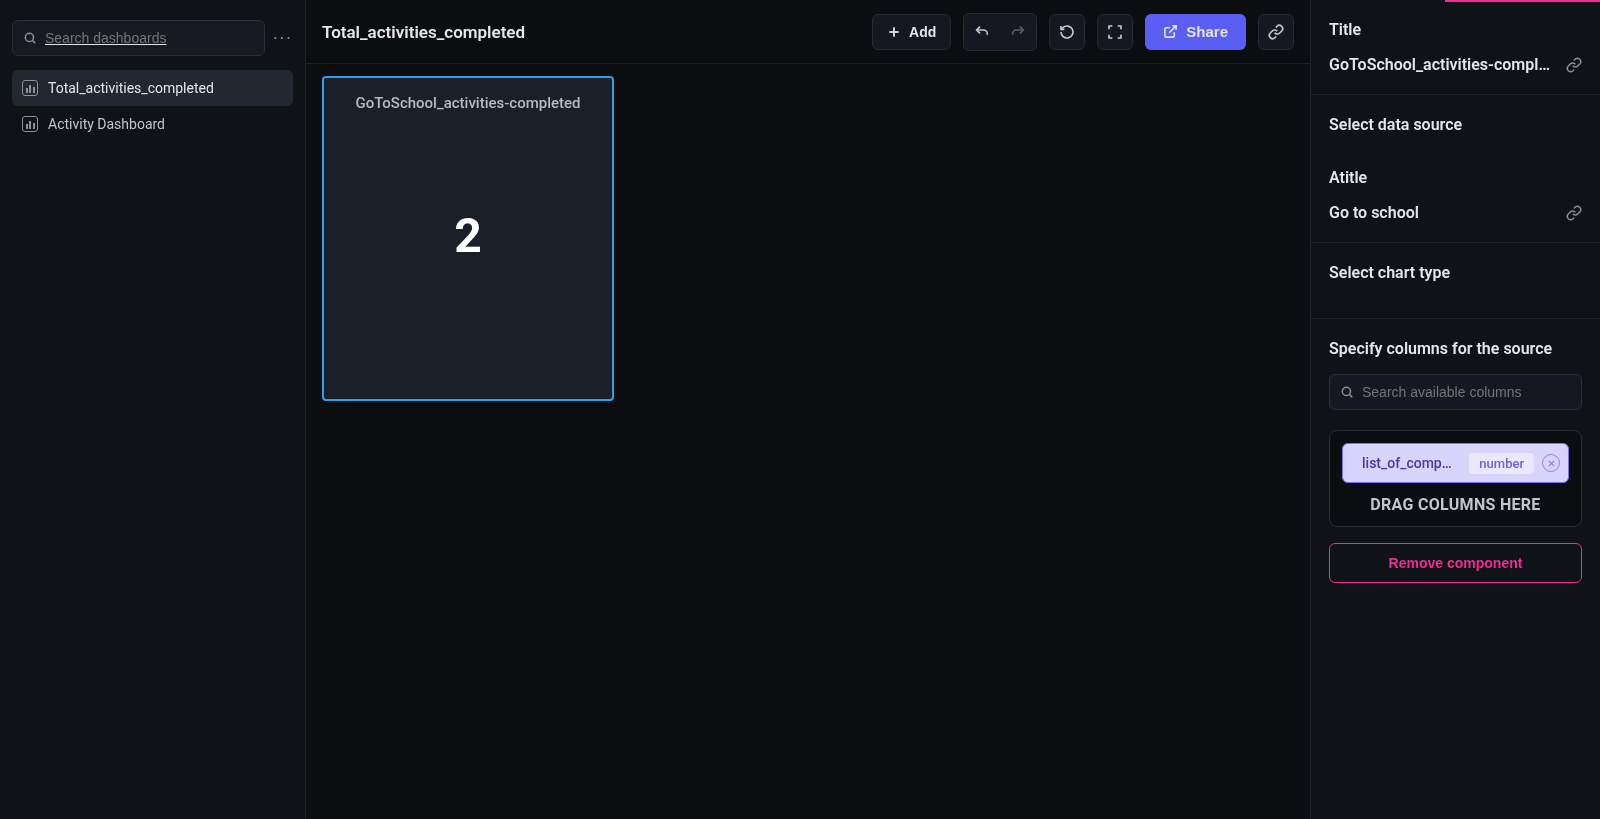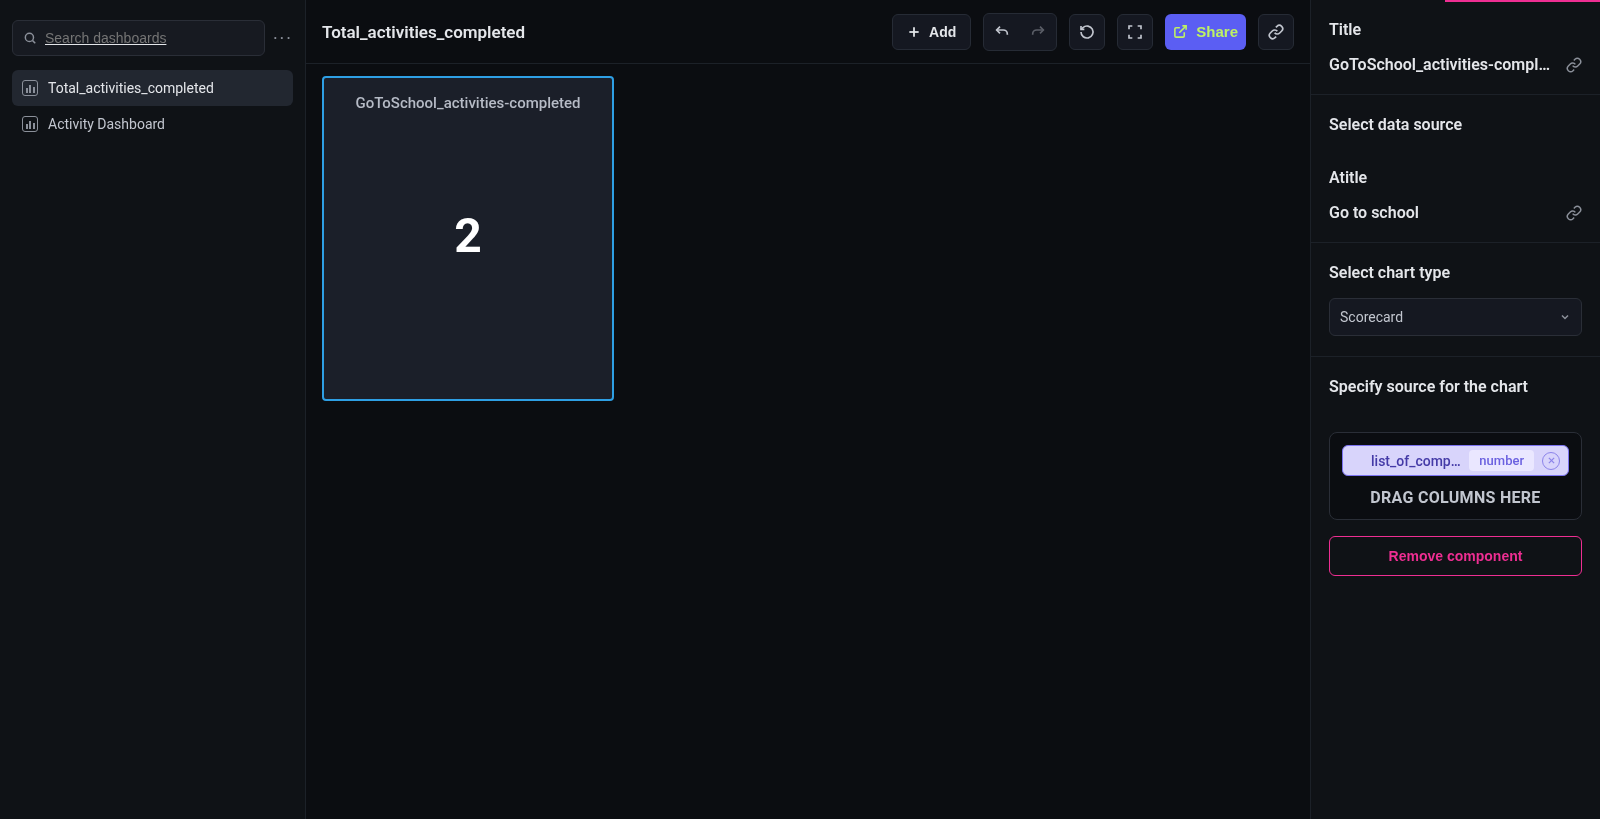--- a/index.html
+++ b/index.html
@@ -142,27 +142,27 @@
       gap: 8px;
       background: #151821;
       border: 1px solid #262b35;
       color: #e4e6ea;
       cursor: pointer;
       font-size: 14px;
       font-weight: 600;
     }
     .share-btn {
       height: 36px;
-      padding: 0 8px;
+      padding: 0 18px;
       border-radius: 6px;
       display: flex;
       align-items: center;
       gap: 8px;
       background: #5b5ef3;
-      color: #bef264;
+      color: #e5e5e5;
       cursor: pointer;
       font-size: 15px;
       font-weight: 600;
       border: none;
     }
     .btn-group {
       display: flex;
       gap: 4px;
       background: #151821;
       border: 1px solid #262b35;
@@ -331,24 +331,24 @@
       background: #0b0d11;
       border: 1px solid #2a2e37;
       border-radius: 8px;
       padding: 12px;
       text-align: center;
     }
     .column-chip {
       background: #d8d4fb;
       border: 1.5px solid #7c73f1;
       border-radius: 6px;
-      height: 31px;
-      display: flex;
-      align-items: center;
-      padding: 0 8px 0 28px;
+      height: 40px;
+      display: flex;
+      align-items: center;
+      padding: 0 8px 0 19px;
       gap: 8px;
       color: #443aa7;
       font-size: 14px;
       font-weight: 500;
       margin-bottom: 12px;
     }
     .chip-name {
       flex: 1;
       overflow: hidden;
       text-overflow: ellipsis;
@@ -526,32 +526,33 @@
         <svg width="16" height="16" viewBox="0 0 24 24" fill="none" stroke="currentColor" stroke-width="2.2">
             <path d="M10 13a5 5 0 0 0 7.54.54l3-3a5 5 0 0 0-7.07-7.07l-1.72 1.71"></path>
             <path d="M14 11a5 5 0 0 0-7.54-.54l-3 3a5 5 0 0 0 7.07 7.07l1.71-1.71"></path>
           </svg>
       </span>
     </div>
   </div>
 
   <div class="panel-section">
     <div class="panel-label">Select chart type</div>
-    <div class="select-box">
-      <span>Scorecard</span>
-      <span class="chevron">
-        <svg width="12" height="12" viewBox="0 0 24 24" fill="none" stroke="currentColor" stroke-width="3">
-            <polyline points="6 9 12 15 18 9"></polyline>
+  </div>
+
+  <div class="panel-section" style="border-bottom:none">
+    <div class="panel-label">Specify columns for the source</div>
+    <div class="columns-search">
+      <span class="search-icon">
+        <svg width="14" height="14" viewBox="0 0 24 24" fill="none" stroke="#8b909a" stroke-width="2.5">
+            <circle cx="11" cy="11" r="7"></circle>
+            <line x1="21" y1="21" x2="16.5" y2="16.5"></line>
           </svg>
       </span>
-    </div>
-  </div>
-
-  <div class="panel-section" style="border-bottom:none">
-    <div class="panel-label">Specify source for the chart</div>
+      <input type="text" placeholder="Search available columns" style="">
+    </div>
   </div>
 
   <div style="padding: 0 18px 0 18px;">
     <div class="drop-zone">
       <div class="column-chip">
         <span class="chip-name">list_of_comp…</span>
         <span class="chip-type">number</span>
         <span class="chip-x">
           <svg width="9" height="9" viewBox="0 0 24 24" fill="none" stroke="currentColor" stroke-width="3.5">
               <line x1="5" y1="5" x2="19" y2="19"></line>

